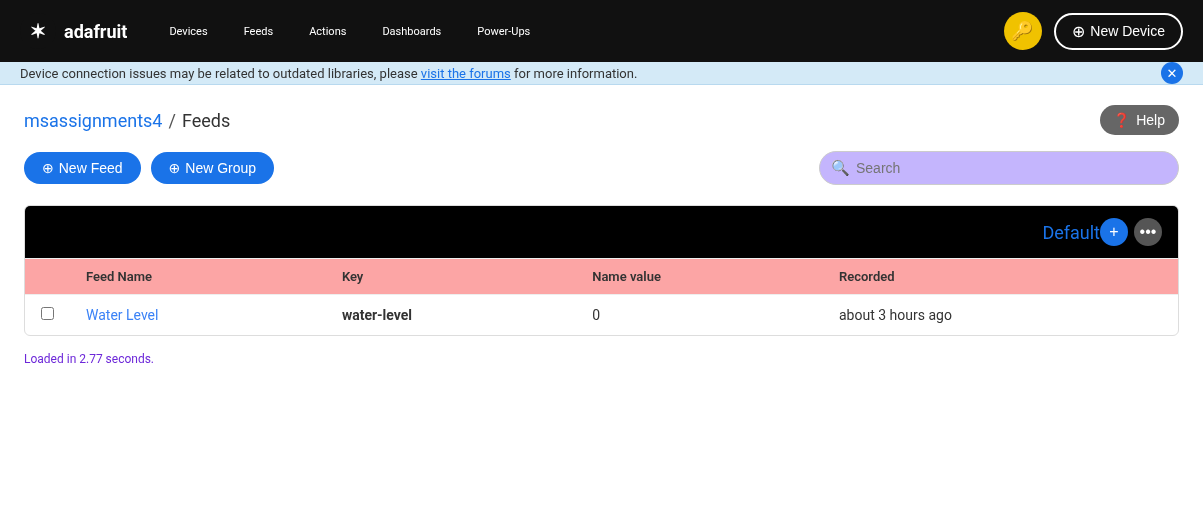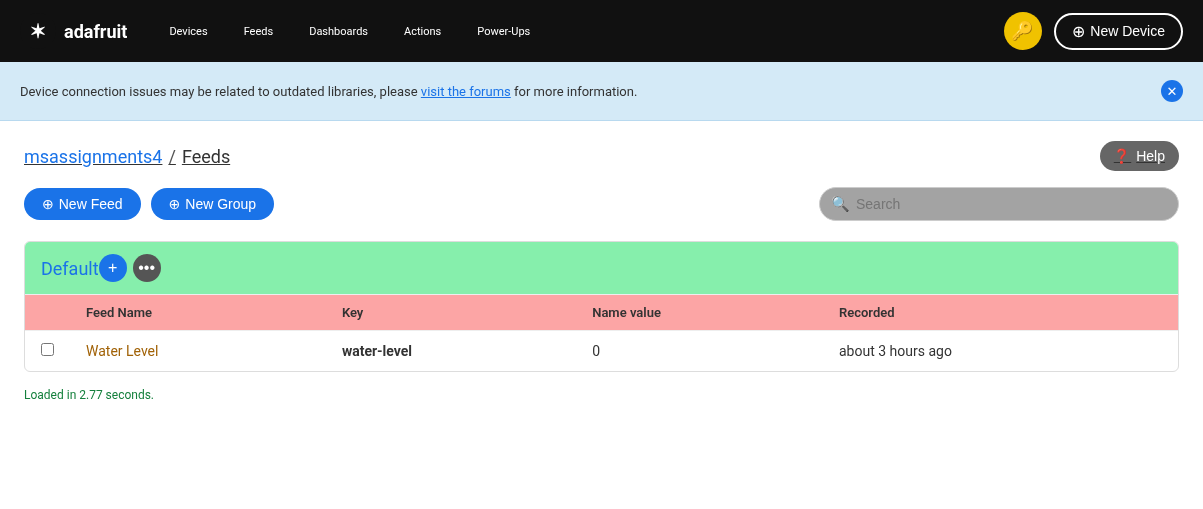--- a/index.html
+++ b/index.html
@@ -73,21 +73,21 @@
       display: flex;
       align-items: center;
       gap: 5px;
       white-space: nowrap;
     }
 
     
     .alert-banner {
       background: #d4eaf7;
       border-bottom: 1px solid #b8d9ef;
-      padding: 18px 20px;
+      padding: 0 20px;
       font-size: 13px;
       color: #333;
       display: flex;
       align-items: center;
       justify-content: space-between;
     }
     .alert-banner a {
       color: #1a73e8;
     }
     .alert-close {
@@ -109,21 +109,20 @@
     .page-content {
       padding: 20px 24px;
     }
 
     
     .breadcrumb {
       display: flex;
       align-items: center;
       justify-content: space-between;
       margin-bottom: 16px;
-      text-decoration: underline;
     }
     .breadcrumb-left {
       display: flex;
       align-items: center;
       gap: 6px;
     }
     .breadcrumb-link {
       color: #1a73e8;
       text-decoration: none;
       font-size: 18px;
@@ -171,21 +170,21 @@
       align-items: center;
       gap: 5px;
     }
     .search-box {
       border: 1px solid #ccc;
       border-radius: 20px;
       padding: 8px 16px 8px 36px;
       font-size: 14px;
       width: 360px;
       outline: none;
-      background: #a3a3a3;
+      background: #c4b5fd;
     }
     .search-wrapper {
       position: relative;
       display: inline-block;
     }
     .search-icon-inner {
       position: absolute;
       left: 12px;
       top: 50%;
       transform: translateY(-50%);
@@ -195,25 +194,25 @@
     }
 
     
     .group-card {
       border: 1px solid #ddd;
       border-radius: 6px;
       overflow: hidden;
       margin-bottom: 16px;
     }
     .group-header {
-      background: #86efac;
+      background: #000000;
       padding: 12px 16px;
       display: flex;
       align-items: center;
-      justify-content: flex-start;
+      justify-content: flex-end;
       border-bottom: 1px solid #eee;
     }
     .group-title {
       color: #1a73e8;
       font-size: 18px;
       font-weight: normal;
     }
     .group-actions {
       display: flex;
       gap: 6px;
@@ -250,56 +249,56 @@
       font-size: 13px;
       color: #333;
     }
     .feed-table td {
       padding: 12px 16px;
       border-top: 1px solid #eee;
       font-size: 14px;
       vertical-align: middle;
     }
     .feed-link {
-      color: #a16207;
+      color: #3b82f6;
       text-decoration: none;
     }
     .key-text { color: #c0392b; }
     .key-text-dark { color: #333; font-weight: bold; }
     .check-cell {
       width: 30px;
     }
     .lock-icon {
       color: #888;
       font-size: 16px;
       float: right;
     }
     .footer-text {
-      color: #15803d;
+      color: #6d28d9;
       font-size: 12px;
       margin-top: 16px;
     }
   </style>
 </head>
 <body>
 
 <nav class="navbar">
   <a class="navbar-brand" href="#">
     <svg class="adafruit-logo" viewBox="0 0 40 40">
       <circle cx="20" cy="20" r="20" fill="#111"></circle>
       <text x="50%" y="55%" dominant-baseline="middle" text-anchor="middle" fill="white" font-size="22" font-weight="bold">✶</text>
     </svg>
     <span class="brand-text">adafruit</span>
   </a>
 
   <div class="nav-links">
     <a class="nav-link" href="#">Devices</a>
     <a class="nav-link" href="#">Feeds</a>
+    <a class="nav-link" href="#">Actions</a>
     <a class="nav-link" href="#">Dashboards</a>
-    <a class="nav-link" href="#">Actions</a>
     <a class="nav-link" href="#">Power-Ups</a>
   </div>
 
   <div class="navbar-right">
     <button class="key-btn">
       <span>🔑</span>
     </button>
     <button class="new-device-btn">
       <span style="font-size:16px;">⊕</span>
       <span>New Device</span>

